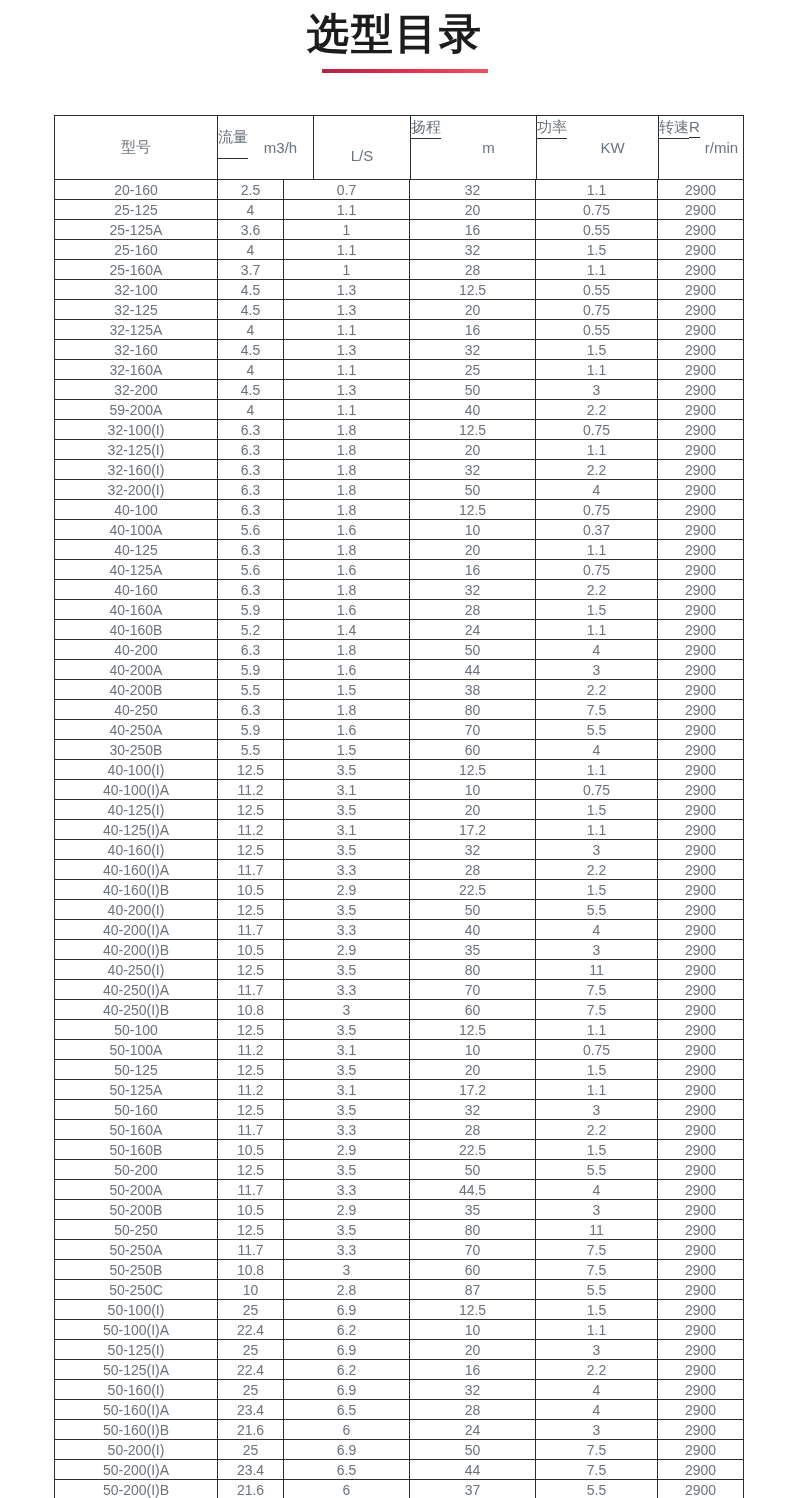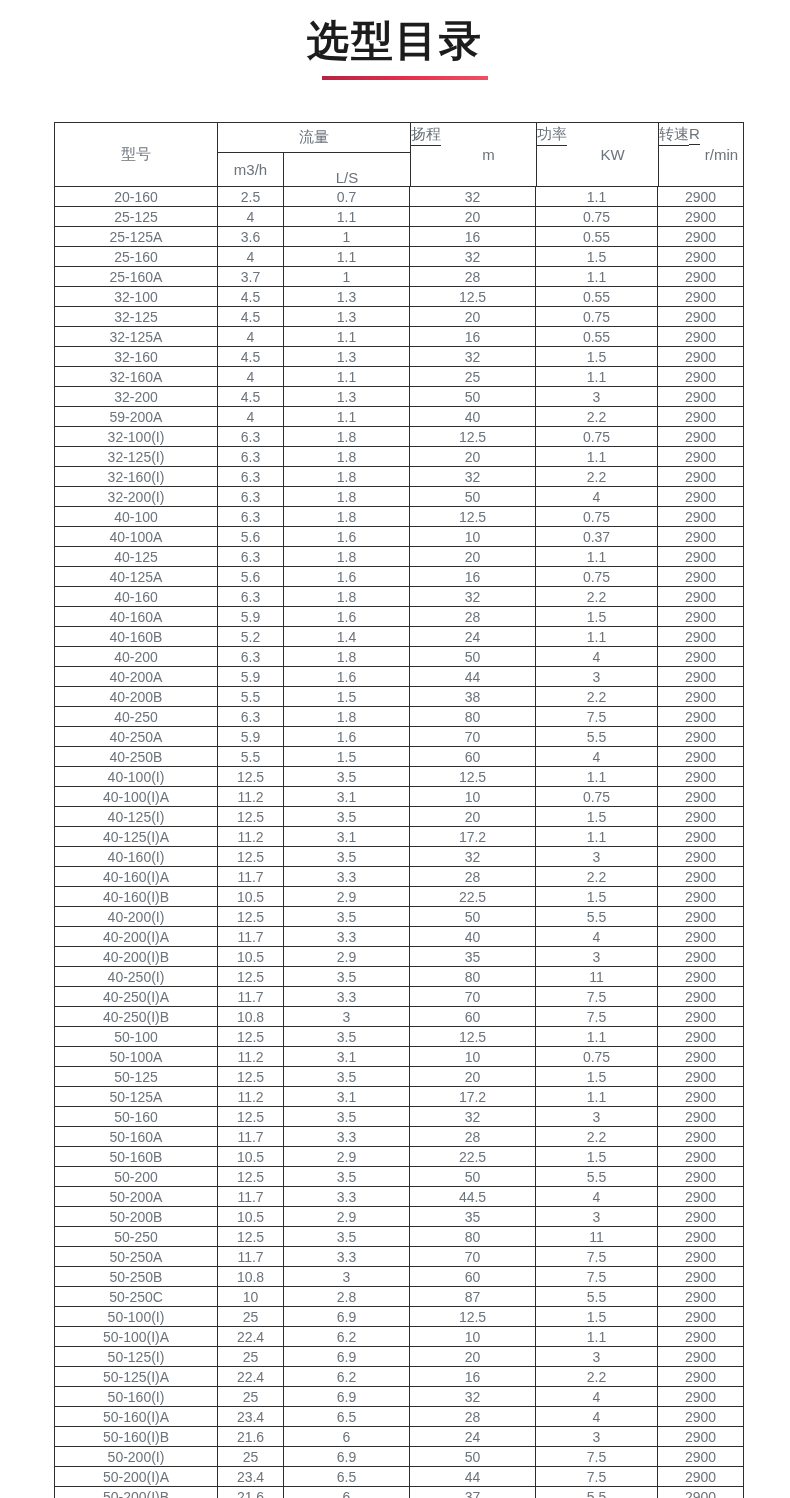--- a/index.html
+++ b/index.html
@@ -9,21 +9,21 @@
   }
   body {
     width: 790px;
     height: 1498px;
     overflow: hidden;
     font-family: "Liberation Sans", "DejaVu Sans", sans-serif;
     color: var(--text-gray, #6b737b);
   }
   .title {
     margin: 0;
-    padding-top: 17px;
+    padding-top: 10px;
     text-align: center;
     font-size: 42px;
     line-height: 1.15;
     font-weight: 800;
     letter-spacing: 2px;
     color: var(--title-color, #1c1c1c);
   }
   .title-underline {
     width: 166px;
     height: 4px;
@@ -49,21 +49,21 @@
     display: flex;
     align-items: center;
     justify-content: center;
     box-sizing: border-box;
   }
   .hc1 { width: 163px; border-right: 1px solid var(--border-color, #2e2e2e); }
   .hgroup {
     width: 193px;
     border-right: 1px solid var(--border-color, #2e2e2e);
     display: flex;
-    flex-direction: column;
+    flex-direction: row;
     box-sizing: border-box;
   }
   .hflow { height: 43px; border-bottom: 1px solid var(--border-color, #2e2e2e); }
   .hunits { flex: 1; display: flex; text-align: center; }
   .hm3h { width: 66px; border-right: 1px solid var(--border-color, #2e2e2e); }
   .hls { flex: 1; margin-top: 16px; }
   .hcol {
     display: flex;
     flex-direction: row;
     box-sizing: border-box;
@@ -356,21 +356,21 @@
         </div>
         <div class="trow">
           <div class="td col0">40-250A</div>
           <div class="td col1">5.9</div>
           <div class="td col2">1.6</div>
           <div class="td col3">70</div>
           <div class="td col4">5.5</div>
           <div class="td col5">2900</div>
         </div>
         <div class="trow">
-          <div class="td col0">40-250B</div>
+          <div class="td col0">30-250B</div>
           <div class="td col1">5.5</div>
           <div class="td col2">1.5</div>
           <div class="td col3">60</div>
           <div class="td col4">4</div>
           <div class="td col5">2900</div>
         </div>
         <div class="trow">
           <div class="td col0">40-100(I)</div>
           <div class="td col1">12.5</div>
           <div class="td col2">3.5</div>

